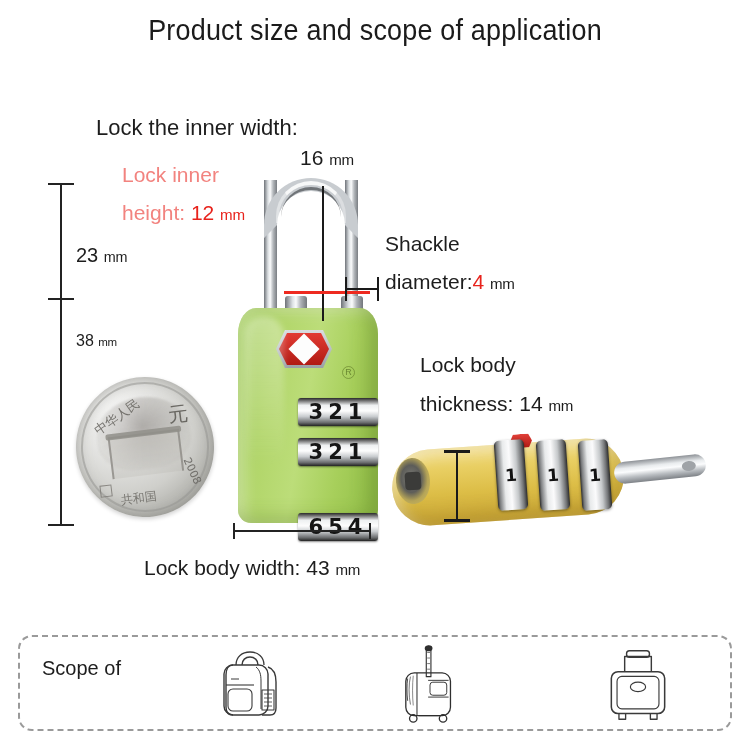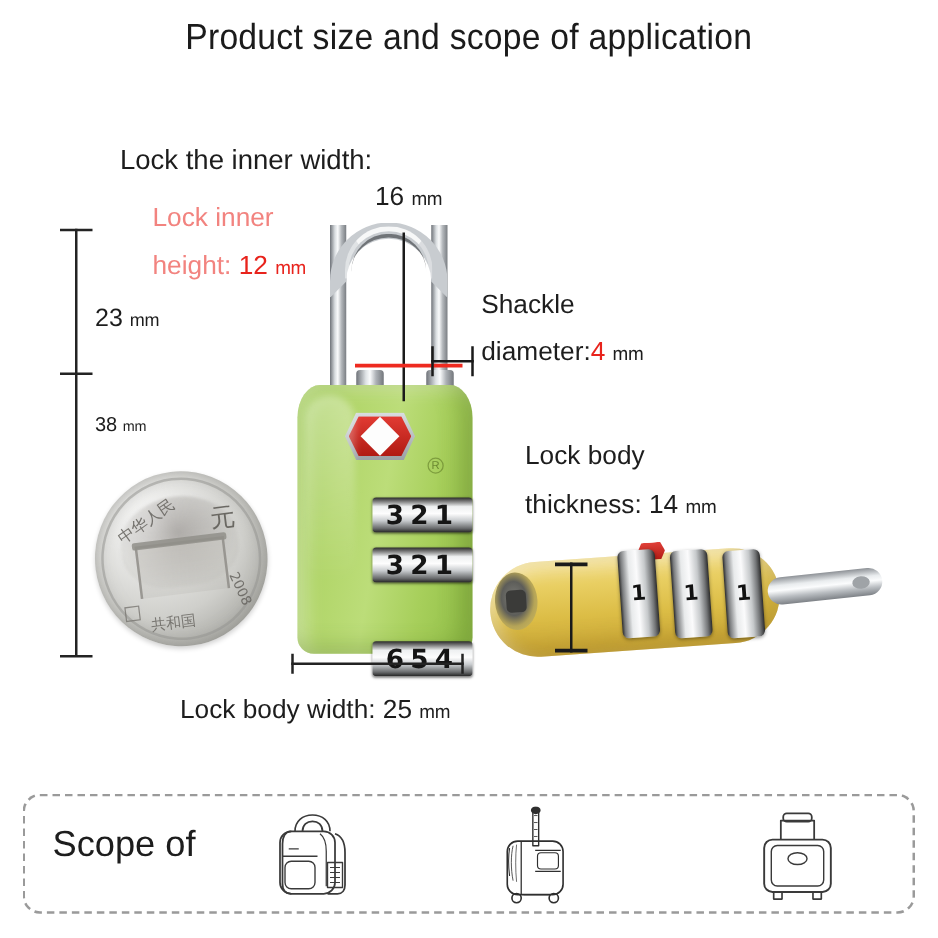--- a/index.html
+++ b/index.html
@@ -208,21 +208,21 @@
   .imark .stem { position:absolute; left:12px; top:0; width:2px; height:72px; background:#1a1a1a; }
   .imark .cap { position:absolute; left:0; width:26px; height:3px; background:#1a1a1a; }
   .imark .cap.t { top:0; } .imark .cap.b { bottom:0; }
 
   
   .scope {
     position: absolute; left: 18px; top: 635px; width: 714px; height: 96px;
     border: 2px dashed #9a9a9a; border-radius: 14px;
     background: #fff;
   }
-  .scope-label { position:absolute; left: 22px; top: 14px; font-size: 29px; color:#1d1d1d; line-height: 1.75; }
+  .scope-label { position:absolute; left: 22px; top: 14px; font-size: 20px; color:#1d1d1d; line-height: 1.75; }
   .icon-slot { position:absolute; top: 8px; width: 96px; height: 80px; }
   .icon-slot.s1 { left: 182px; } .icon-slot.s2 { left: 362px; } .icon-slot.s3 { left: 570px; }
   .icon-slot svg { display:block; width:100%; height:100%; }
 </style>
 </head>
 <body>
 
 <div id="stage">
 
   <div class="title">Product size and scope of application</div>
@@ -266,21 +266,21 @@
 
   <div class="lbl t-body1">Lock body</div>
   <div class="lbl t-body2">
     <span>thickness:</span>
     <span>14</span>
     <span class="unit">mm</span>
   </div>
 
   <div class="lbl t-bodywidth">
     <span>Lock body width:</span>
-    <span>25</span>
+    <span>43</span>
     <span class="unit">mm</span>
   </div>
 
   <div class="coin">
     <div class="rim"></div>
     <div class="face"></div>
     <div class="gate"></div>
     <div class="cn">中华人民</div>
     <div class="yuan">元</div>
     <div class="yr">2008</div>

